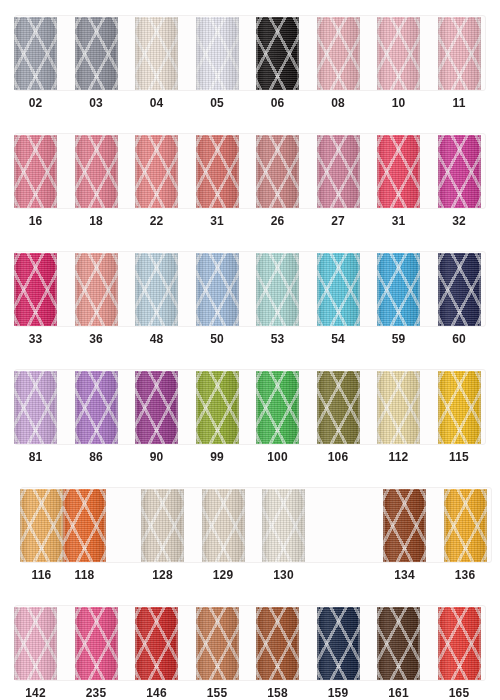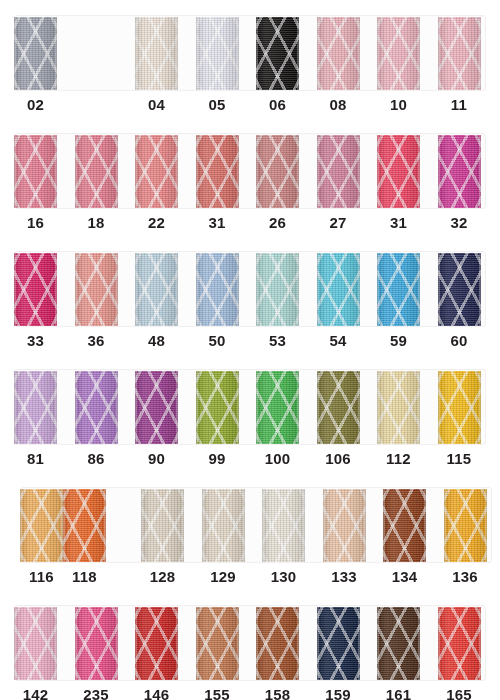--- a/index.html
+++ b/index.html
@@ -131,21 +131,21 @@
       rgba(0,0,0,0.10) 100%
     );
   }
 
   .label {
     position: absolute;
     left: 0;
     top: 96px;
     width: 71px;
     text-align: center;
-    font-size: 15px;
+    font-size: 12px;
     font-weight: bold;
     color: #231f20;
     letter-spacing: 0.2px;
     font-family: "Liberation Sans", sans-serif;
   }
 </style>
 </head>
 <body>
 
 <div id="sheet">
@@ -156,20 +156,32 @@
           <div class="lat-a"></div>
           <div class="lat-b"></div>
           <div class="rib"></div>
           <div class="speck"></div>
           <div class="edge-l"></div>
           <div class="edge-r"></div>
           <div class="shade"></div>
         </div>
         <div class="label">02</div>
       </div>
+      <div class="cell" style="left: 60.5px;">
+        <div class="ribbon" style="background: rgb(137, 140, 152);">
+          <div class="lat-a"></div>
+          <div class="lat-b"></div>
+          <div class="rib"></div>
+          <div class="speck"></div>
+          <div class="edge-l"></div>
+          <div class="edge-r"></div>
+          <div class="shade"></div>
+        </div>
+        <div class="label">03</div>
+      </div>
       <div class="cell" style="left: 121px;">
         <div class="ribbon" style="background: rgb(236, 224, 212);">
           <div class="lat-a"></div>
           <div class="lat-b"></div>
           <div class="rib"></div>
           <div class="speck"></div>
           <div class="edge-l"></div>
           <div class="edge-r"></div>
           <div class="shade"></div>
         </div>
@@ -588,32 +600,20 @@
           <div class="lat-a"></div>
           <div class="lat-b"></div>
           <div class="rib"></div>
           <div class="speck"></div>
           <div class="edge-l"></div>
           <div class="edge-r"></div>
           <div class="shade"></div>
         </div>
         <div class="label">130</div>
       </div>
-      <div class="cell" style="left: 302.5px;">
-        <div class="ribbon" style="background: rgb(233, 194, 166);">
-          <div class="lat-a"></div>
-          <div class="lat-b"></div>
-          <div class="rib"></div>
-          <div class="speck"></div>
-          <div class="edge-l"></div>
-          <div class="edge-r"></div>
-          <div class="shade"></div>
-        </div>
-        <div class="label">133</div>
-      </div>
       <div class="cell" style="left: 363px;">
         <div class="ribbon" style="background: rgb(139, 58, 22);">
           <div class="lat-a"></div>
           <div class="lat-b"></div>
           <div class="rib"></div>
           <div class="speck"></div>
           <div class="edge-l"></div>
           <div class="edge-r"></div>
           <div class="shade"></div>
         </div>

